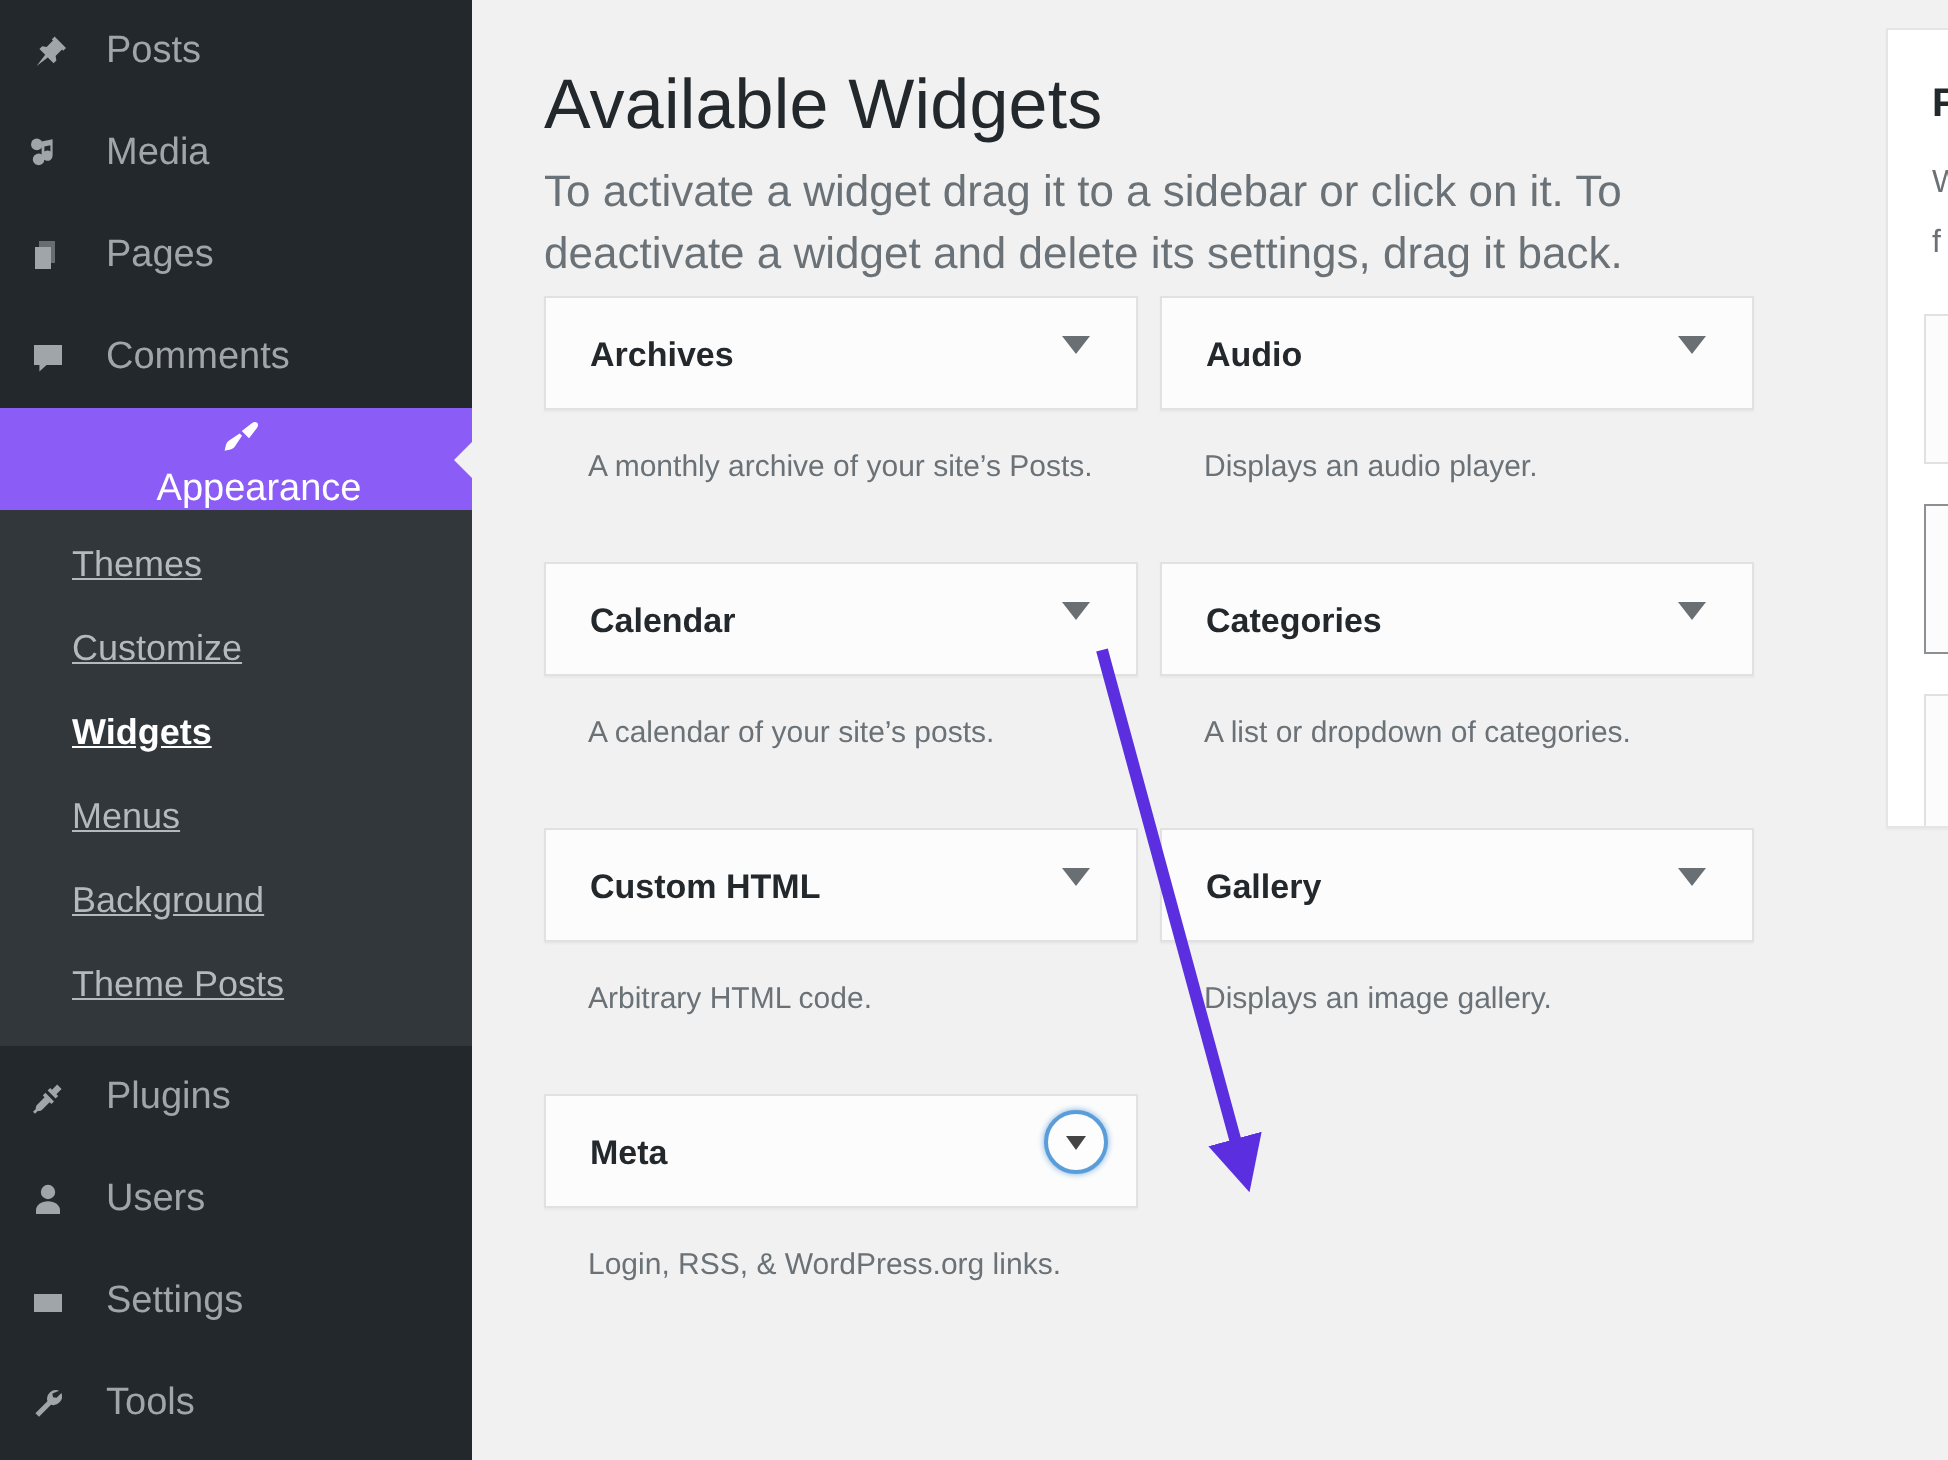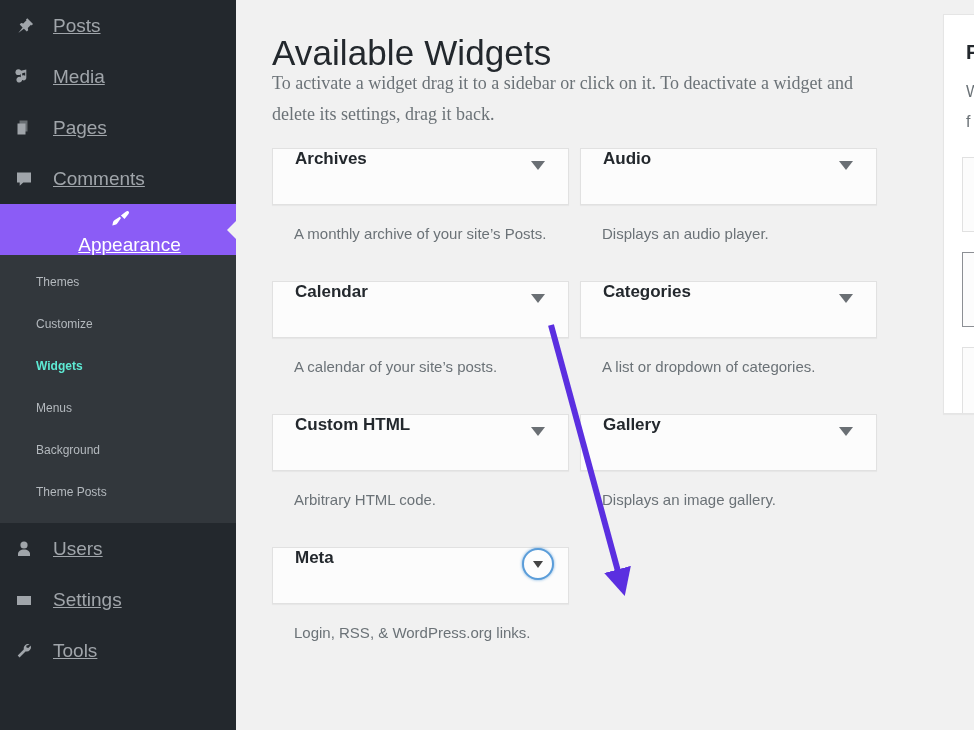--- a/index.html
+++ b/index.html
@@ -18,21 +18,20 @@
     background: #23282d;
     overflow: hidden;
   }
   .menu-top {
     position: relative;
     display: flex; align-items: center;
     height: 51px;
     padding-left: 14px;
     color: #a0a5aa;
     font-size: 19px;
-    text-decoration: underline;
   }
   .menu-top.current {
     background: #8b5cf6;
     color: #fff;
     flex-direction: column;
   }
   .menu-top.current::after {
     content: "";
     position: absolute; right: 0; top: 50%;
     transform: translateY(-50%);
@@ -50,69 +49,69 @@
   .menu-icon svg { display: block; }
   .menu-label { padding-left: 9px; white-space: nowrap; }
 
   .submenu {
     background: #32373c;
     padding: 6px 0 10px 0;
   }
   .submenu-item {
     display: block;
     padding: 8px 0 8px 36px;
-    font-size: 12px;
+    font-size: 18px;
     color: #b4b9be;
     line-height: 26px;
     white-space: nowrap;
-  }
-  .submenu-item.current { color: #5eead4; font-weight: bold; }
+    text-decoration: underline;
+  }
+  .submenu-item.current { color: #ffffff; font-weight: bold; }
 
   
   #wpbody {
     position: absolute;
     left: 236px; top: 0;
     width: 738px; height: 730px;
     background: #f1f1f1;
   }
   #page-title {
     position: absolute;
     left: 36px; top: 33px;
     font-size: 35px;
     font-weight: normal;
     color: #23282d;
     letter-spacing: .1px;
   }
   #page-desc {
     position: absolute;
-    left: 36px; top: 68px;
+    left: 36px; top: 80px;
     width: 600px;
-    font-size: 18px;
+    font-size: 22px;
     line-height: 31px;
     color: #6b7277;
-    font-family: Liberation Serif, serif;
   }
 
   #widget-grid {
     position: absolute;
     left: 36px; top: 148px;
     width: 644px;
     display: grid;
     grid-template-columns: 297px 297px;
     column-gap: 11px;
   }
   .widget-cell { width: 297px; }
   .widget-card {
     position: relative;
     height: 57px;
     background: #fcfcfc;
     border: 1px solid #e1e1e1;
     box-shadow: 0 1px 1px rgba(0,0,0,.04);
     display: flex;
-    align-items: flex-start;
+    align-items: flex-end;
     padding: 0 14px 16px 22px;
   }
   .widget-title {
     font-size: 17px;
     font-weight: bold;
     color: #23282d;
     flex: 1 1 auto;
   }
   .widget-toggle {
     width: 32px; height: 32px;
@@ -237,20 +236,28 @@
 
     <div class="submenu">
       <a class="submenu-item">Themes</a>
       <a class="submenu-item">Customize</a>
       <a class="submenu-item current">Widgets</a>
       <a class="submenu-item">Menus</a>
       <a class="submenu-item">Background</a>
       <a class="submenu-item">Theme Posts</a>
     </div>
 
+    <div class="menu-top">
+      <span class="menu-icon">
+        <svg width="20" height="20" viewBox="0 0 20 20" fill="currentColor">
+          <path d="M14.6 3.3 12 5.9l-.9-.9-1.3 1.3 4 4 1.3-1.3-.9-.9 2.6-2.6zM8.7 7.4l-1.3 1.3.9.9-3.6 3.6c-.7.7-.9 1.5-.8 2.3l-1.4 1.4 1 1 1.4-1.4c.8.1 1.6-.1 2.3-.8l3.6-3.6.9.9 1.3-1.3z"></path>
+        </svg>
+      </span>
+      <span class="menu-label">Plugins</span>
+    </div>
 
     <div class="menu-top">
       <span class="menu-icon">
         <svg width="20" height="20" viewBox="0 0 20 20" fill="currentColor">
           <circle cx="10" cy="6" r="3.6"></circle>
           <path d="M10 10.6c-3.4 0-6 2-6 4.4v2h12v-2c0-2.4-2.6-4.4-6-4.4z"></path>
         </svg>
       </span>
       <span class="menu-label">Users</span>
     </div>

